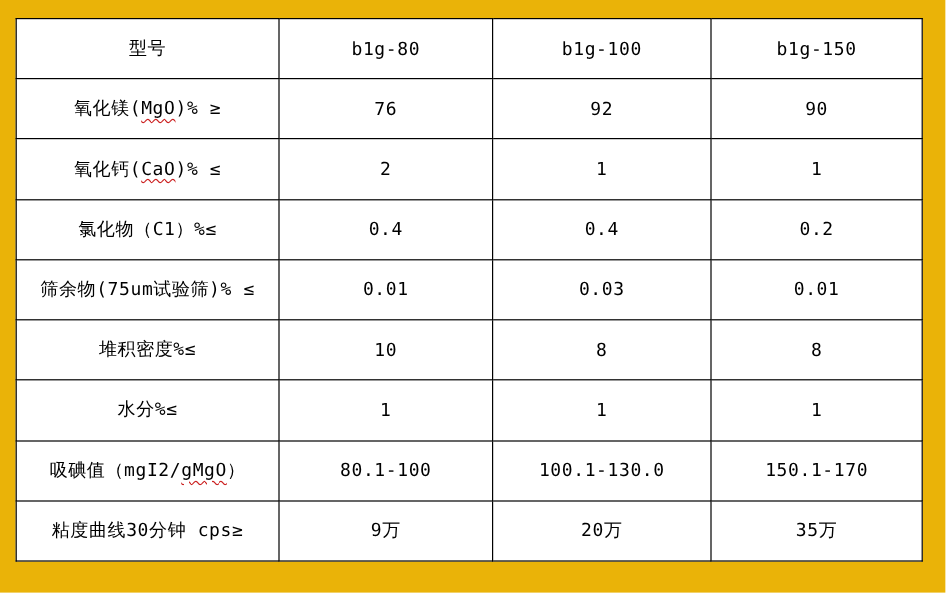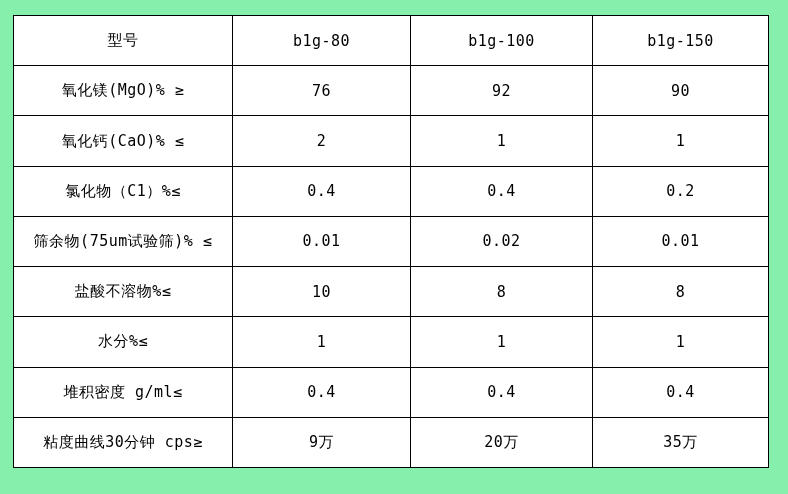--- a/index.html
+++ b/index.html
@@ -8,21 +8,21 @@
     background: #ffffff;
     width: 788px;
     height: 494px;
     overflow: hidden;
     font-family: "DejaVu Sans Mono", "Liberation Mono", monospace;
   }
   .page {
     position: relative;
     width: 788px;
     height: 494px;
-    background: #86efac;
+    background: #eab308;
   }
   table.spec-table {
     position: absolute;
     left: 13px;
     top: 15px;
     width: 755px;
     height: 453px;
     border-collapse: collapse;
     table-layout: fixed;
     background: #ffffff;
@@ -32,20 +32,21 @@
     text-align: center;
     vertical-align: middle;
     padding: 0 4px;
     font-size: 15px;
     color: #000000;
     letter-spacing: 0.5px;
     white-space: nowrap;
     overflow: hidden;
   }
   .squiggle {
+    text-decoration: underline;
     text-decoration-style: wavy;
     text-decoration-color: #cc2222;
     text-decoration-thickness: 1px;
     text-underline-offset: 3px;
   }
 </style>
 </head>
 <body>
 
 <div class="page">
@@ -77,40 +78,40 @@
         </tr>
         <tr>
           <td>氯化物（C1）%≤</td>
           <td>0.4</td>
           <td>0.4</td>
           <td>0.2</td>
         </tr>
         <tr>
           <td>筛余物(75um试验筛)% ≤</td>
           <td>0.01</td>
-          <td>0.02</td>
+          <td>0.03</td>
           <td>0.01</td>
         </tr>
         <tr>
-          <td>盐酸不溶物%≤</td>
+          <td>堆积密度%≤</td>
           <td>10</td>
           <td>8</td>
           <td>8</td>
         </tr>
         <tr>
           <td>水分%≤</td>
           <td>1</td>
           <td>1</td>
           <td>1</td>
         </tr>
         <tr>
-          <td>堆积密度 g/ml≤</td>
-          <td>0.4</td>
-          <td>0.4</td>
-          <td>0.4</td>
+          <td>吸碘值（mgI2/<span class="squiggle">gMgO</span>）</td>
+          <td>80.1-100</td>
+          <td>100.1-130.0</td>
+          <td>150.1-170</td>
         </tr>
         <tr>
           <td>粘度曲线30分钟 cps≥</td>
           <td>9万</td>
           <td>20万</td>
           <td>35万</td>
         </tr>
       </tbody>
   </table>
 </div>

